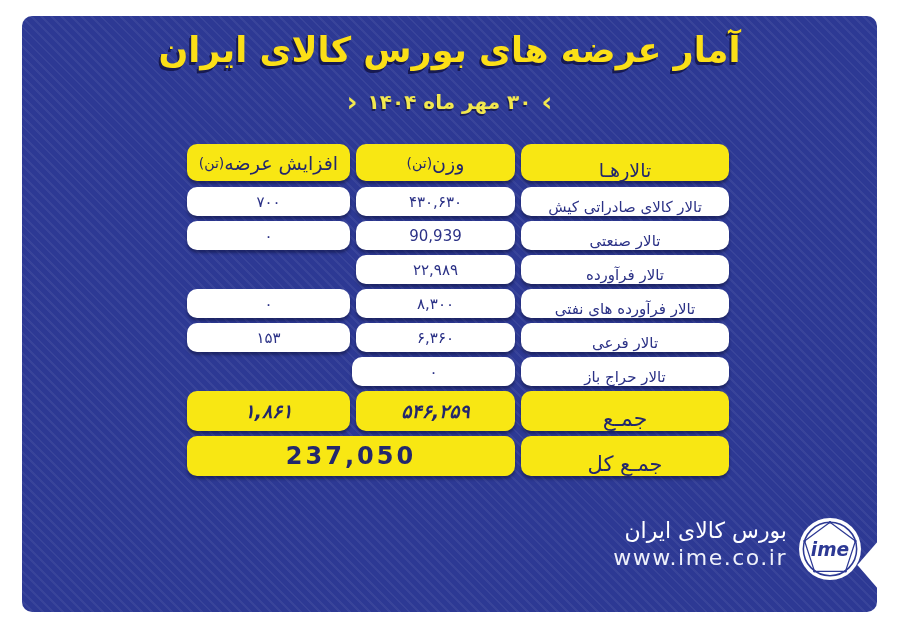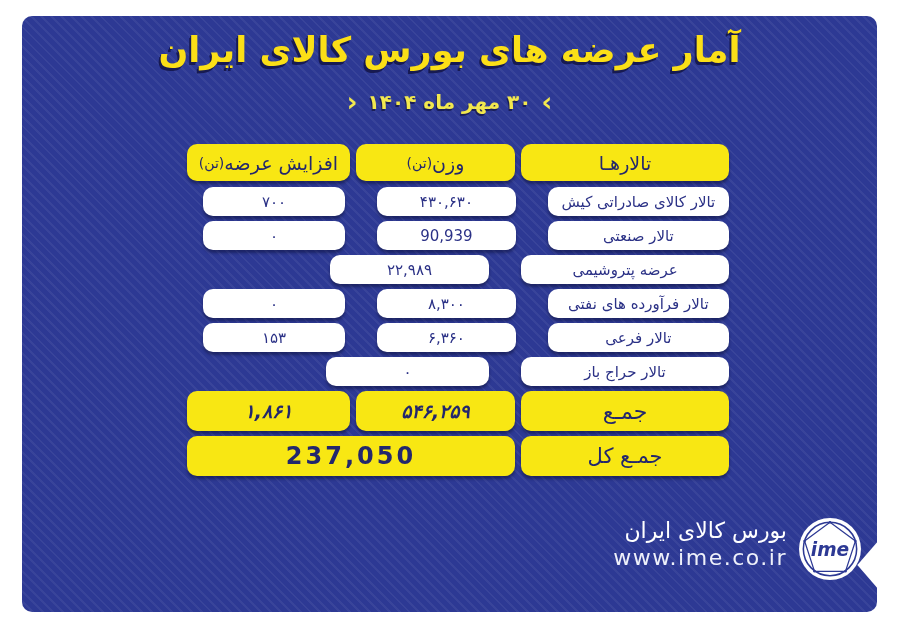--- a/index.html
+++ b/index.html
@@ -30,25 +30,25 @@
   .supply-table {
     position:absolute; left:155px; top:128px; width:552px;
     direction:rtl; display:flex; flex-direction:column;
   }
   .trow { display:flex; gap:6px; margin-bottom:5px; }
   .trow.header { margin-bottom:6px; }
   .cell {
     border-radius:10px; display:flex; align-items:center; justify-content:center;
     box-shadow:0 3px 3px rgba(8,10,45,0.45);
   }
-  .col-hall   { width:208px; }
+  .col-hall   { width:208px;align-items:flex-end; }
   .col-weight { width:159px; }
   .col-inc    { width:163px; }
   .yellow { background:#f8e713; color:#23276d; }
-  .white  { background:#ffffff; color:#2b3186;margin-left:26px; }
+  .white  { background:#ffffff; color:#2b3186; }
   .h37 { height:37px; } .h29 { height:29px; } .h40 { height:40px; }
   .head-main { font-size:19px; font-weight:normal; }
   .head-unit { font-size:14px; font-weight:normal; }
   .hall-name { font-size:15px; }
   .num  { font-size:15px; direction:ltr; }
   .sum-label { font-size:22px; }
   .sum-num   { font-size:19px; font-weight:bold; direction:ltr;font-style:italic; }
   .total-label { font-size:21px; }
   .total-cell  { width:328px; }
   .total-num   { font-size:24px; font-weight:bold; letter-spacing:3px; direction:ltr; }
@@ -115,21 +115,21 @@
       <div class="cell white col-weight h29">
           <span class="num">90,939</span>
         </div>
       <div class="cell white col-inc h29">
           <span class="num">۰</span>
         </div>
     </div>
 
     <div class="trow">
       <div class="cell white col-hall h29">
-          <span class="hall-name">عرضه پتروشیمی</span>
+          <span class="hall-name">تالار فرآورده</span>
         </div>
       <div class="cell white col-weight h29">
           <span class="num">۲۲,۹۸۹</span>
         </div>
     </div>
 
     <div class="trow">
       <div class="cell white col-hall h29">
           <span class="hall-name">تالار فرآورده های نفتی</span>
         </div>

